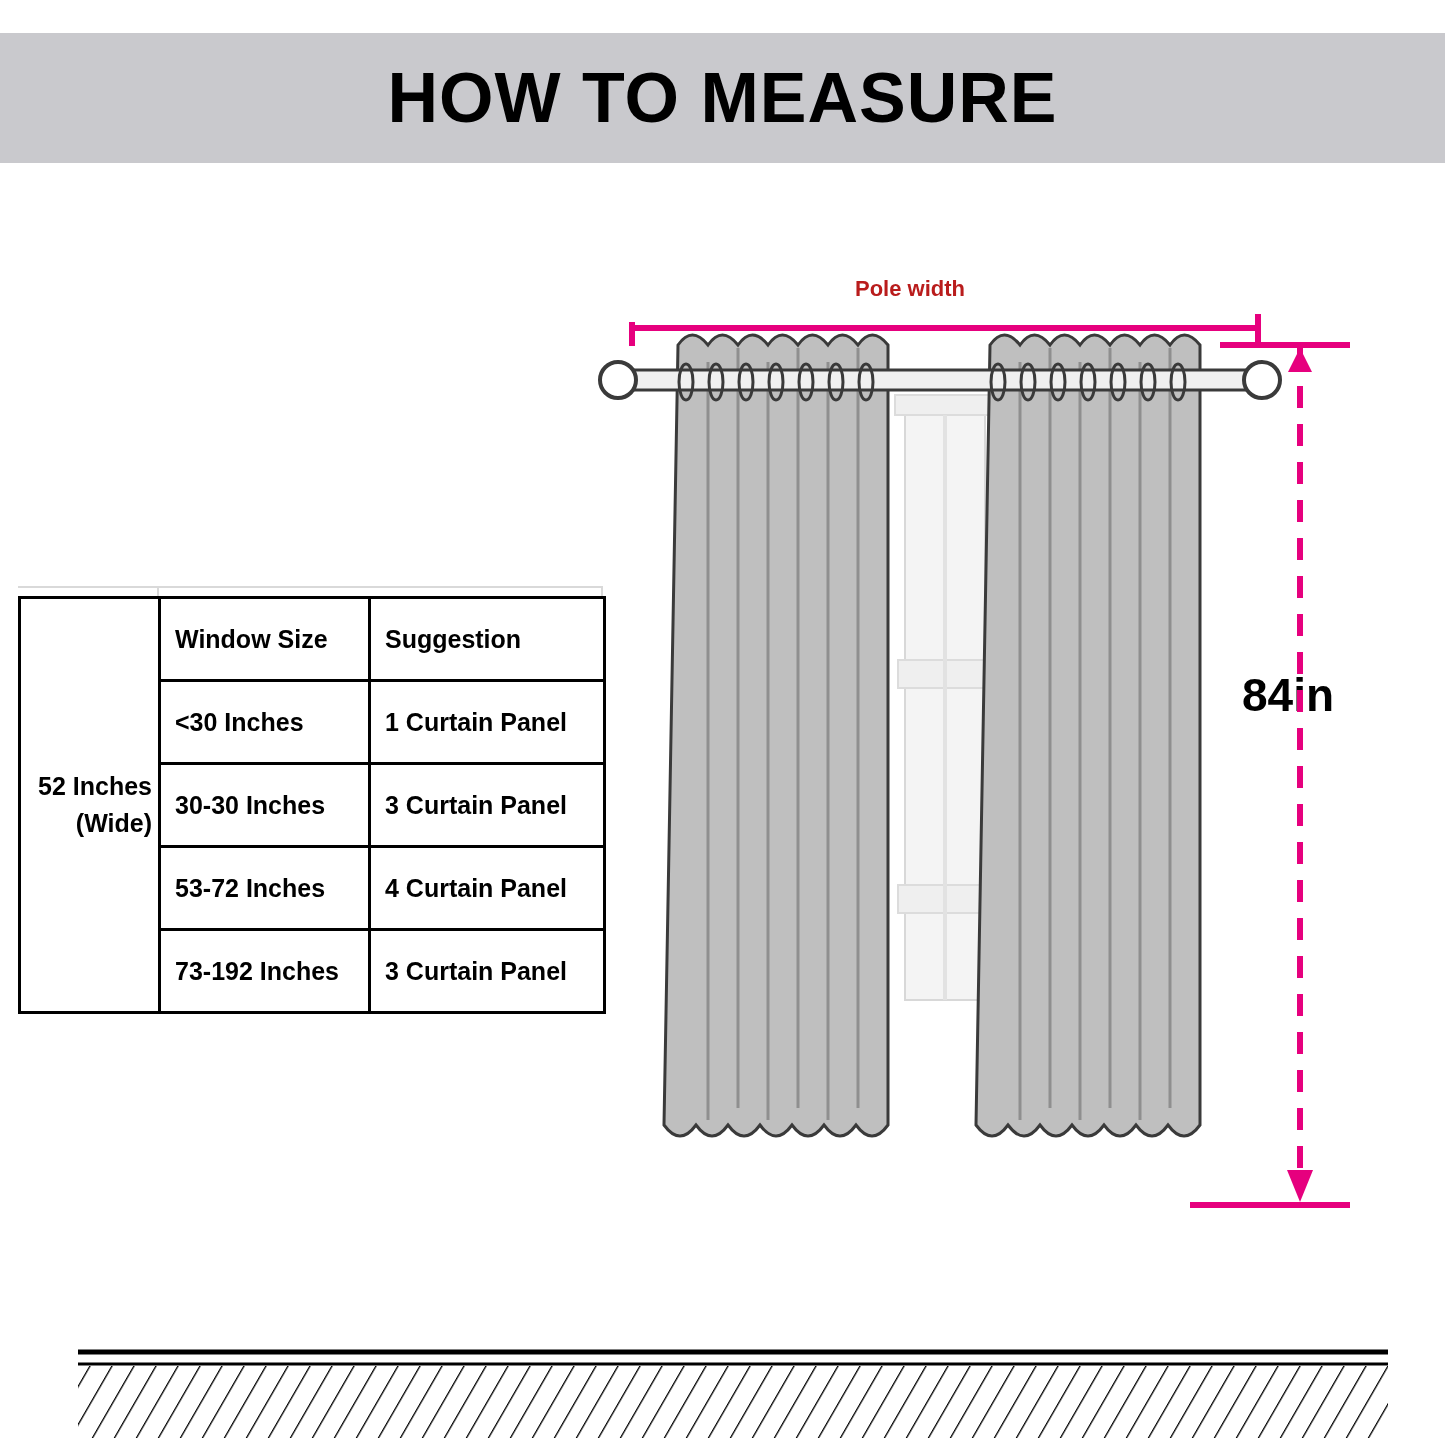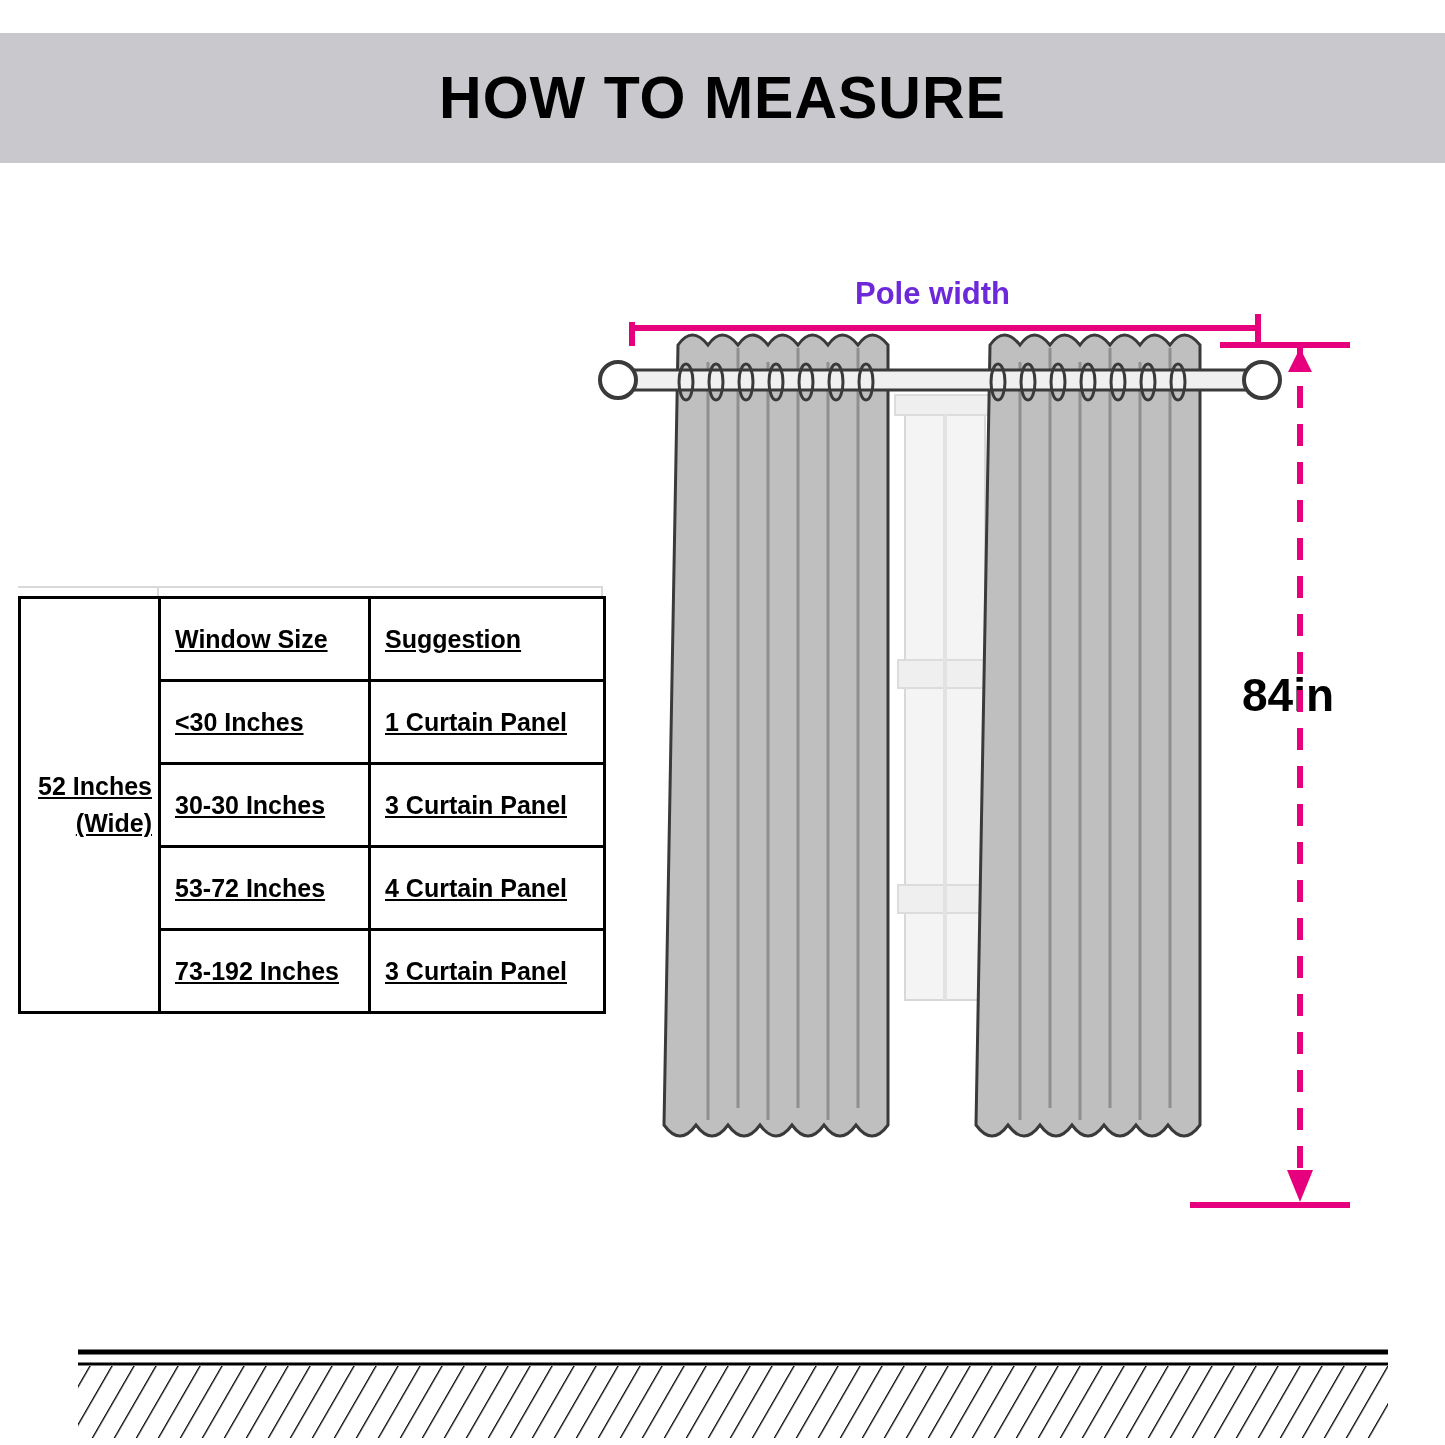--- a/index.html
+++ b/index.html
@@ -23,21 +23,21 @@
     width: 1445px;
     height: 130px;
     background: #c9c9cd;
     display: flex;
     align-items: center;
     justify-content: center;
   }
   #header-title {
     font-family: "Liberation Sans", sans-serif;
     font-weight: bold;
-    font-size: 59px;
+    font-size: 70px;
     letter-spacing: 1px;
     color: #000000;
     white-space: nowrap;
     line-height: 1;
   }
 
   
   #size-table {
     position: absolute;
     left: 18px;
@@ -51,21 +51,20 @@
   #size-table td, #size-table th {
     border: 3px solid #000000;
     font-size: 25px;
     font-weight: bold;
     color: #000000;
     padding: 0 14px;
     text-align: left;
     height: 81px;
     box-sizing: border-box;
     font-family: "Liberation Sans", sans-serif;
-    text-decoration: underline;
   }
   #size-table .wide-cell {
     width: 140px;
     text-align: right;
     vertical-align: middle;
     padding: 0 6px;
     line-height: 1.5;
   }
   #size-table .col-window { width: 210px; }
   #size-table .col-suggest { width: 235px; }
@@ -82,23 +81,23 @@
     left: 590px;
     top: 270px;
     width: 800px;
     height: 960px;
   }
 
   #pole-width-label {
     position: absolute;
     left: 855px;
     top: 276px;
-    font-size: 31px;
-    font-weight: bold;
-    color: #6d28d9;
+    font-size: 22px;
+    font-weight: bold;
+    color: #b91c1c;
     white-space: nowrap;
   }
 
   #height-label {
     position: absolute;
     left: 1242px;
     top: 668px;
     font-size: 46px;
     font-weight: bold;
     color: #000000;

